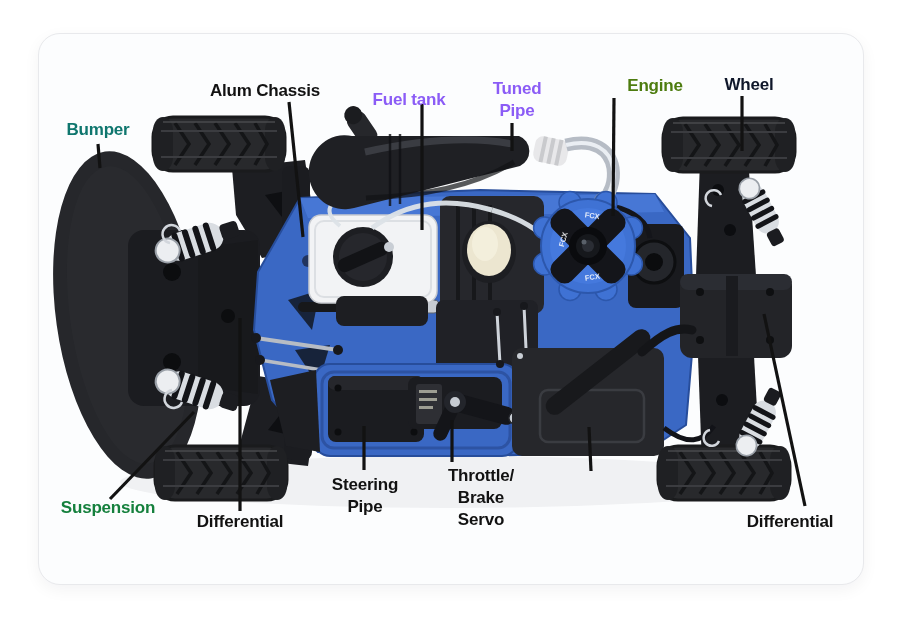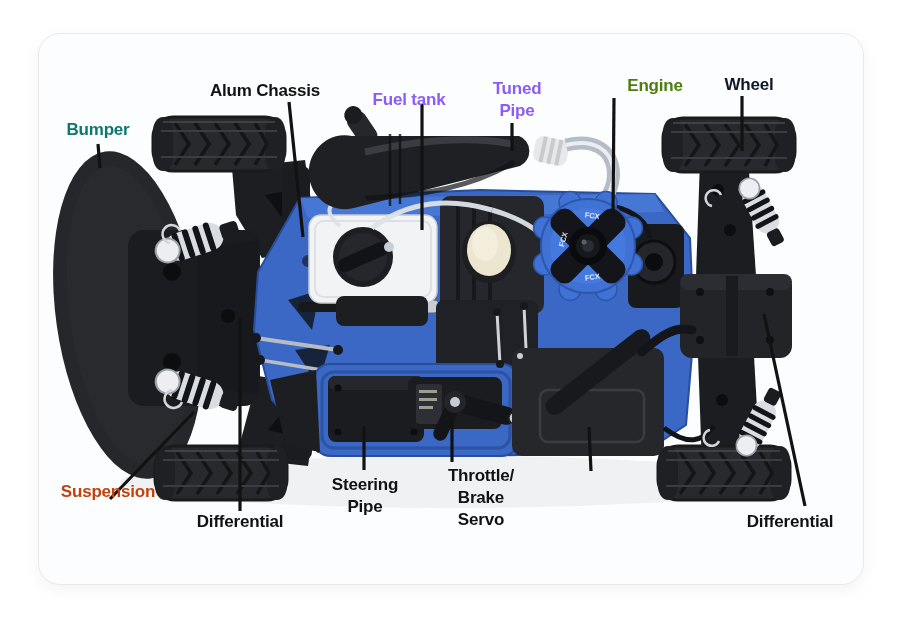--- a/index.html
+++ b/index.html
@@ -280,21 +280,21 @@
   </svg>
 
 <div class="label-layer">
     <div class="part-label" style="left: 98px; top: 130px; color: #0f766e;">Bumper</div>
     <div class="part-label" style="left: 265px; top: 91px; color: rgb(18, 18, 18);">Alum Chassis</div>
     <div class="part-label" style="left: 409px; top: 92px; color: #8b5cf6; margin-top: 8px;">Fuel tank</div>
     <div class="part-label" style="left: 517px; top: 100px; color: #8b5cf6;">Tuned
 Pipe</div>
     <div class="part-label" style="left: 615px; top: 86px; color: #4d7c0f; margin-left: 40px;">Engine</div>
     <div class="part-label" style="left: 749px; top: 85px; color: #0f172a;">Wheel</div>
-    <div class="part-label" style="left: 108px; top: 492px; color: #c2410c;">Suspension</div>
+    <div class="part-label" style="left: 108px; top: 508px; color: #15803d;">Suspension</div>
     <div class="part-label" style="left: 240px; top: 522px; color: rgb(18, 18, 18);">Differential</div>
     <div class="part-label" style="left: 365px; top: 496px; color: rgb(18, 18, 18);">Steering
 Pipe</div>
     <div class="part-label" style="left: 467px; top: 498px; color: rgb(18, 18, 18); margin-left: 14px;">Throttle/
 Brake
 Servo</div>
     <div class="part-label" style="left: 790px; top: 522px; color: rgb(18, 18, 18);">Differential</div>
   </div>
 
 </body></html>

